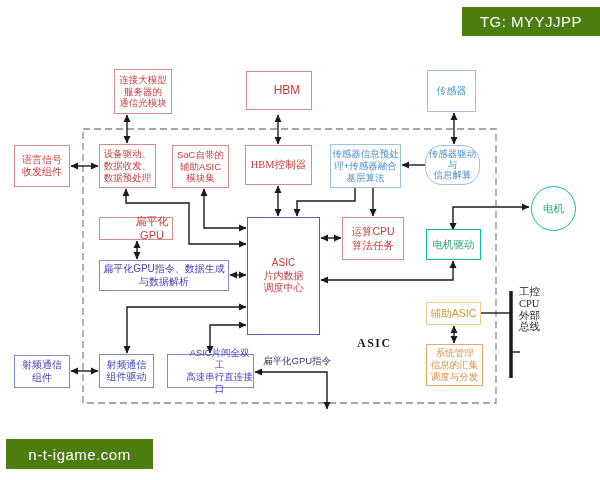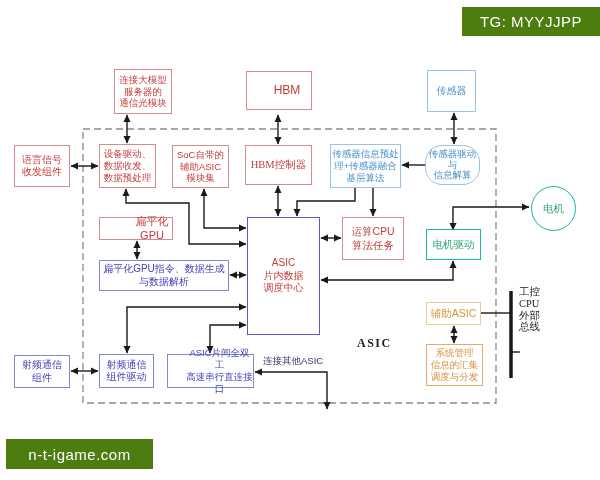--- a/index.html
+++ b/index.html
@@ -120,21 +120,21 @@
 调度与分发</div>
 
   <div class="node blue" style="left:14px;top:355px;width:56px;height:33px;font-size:10px;">射频通信
 组件</div>
   <div class="node blue" style="left:99px;top:354px;width:55px;height:34px;font-size:10px;">射频通信
 组件驱动</div>
   <div class="node blue" style="left:167px;top:354px;width:87px;height:34px;font-size:9.5px;padding-left:18px;">ASIC片间全双工
 高速串行直连接口</div>
 
   <div class="plain-label asic-tag" style="left:357px;top:337px;">ASIC</div>
-  <div class="plain-label link-tag" style="left:263px;top:356px;">连接其他ASIC</div>
+  <div class="plain-label link-tag" style="left:263px;top:356px;">扁平化GPU指令</div>
   <div class="plain-label bus-tag" style="left:519px;top:286px;">工控
 CPU
 外部
 总线</div>
 
   <div class="watermark" style="left:462px;top:7px;width:138px;height:29px;">TG: MYYJJPP</div>
   <div class="watermark" style="left:6px;top:439px;width:147px;height:30px;">n-t-igame.com</div>
 
 </div>
 

